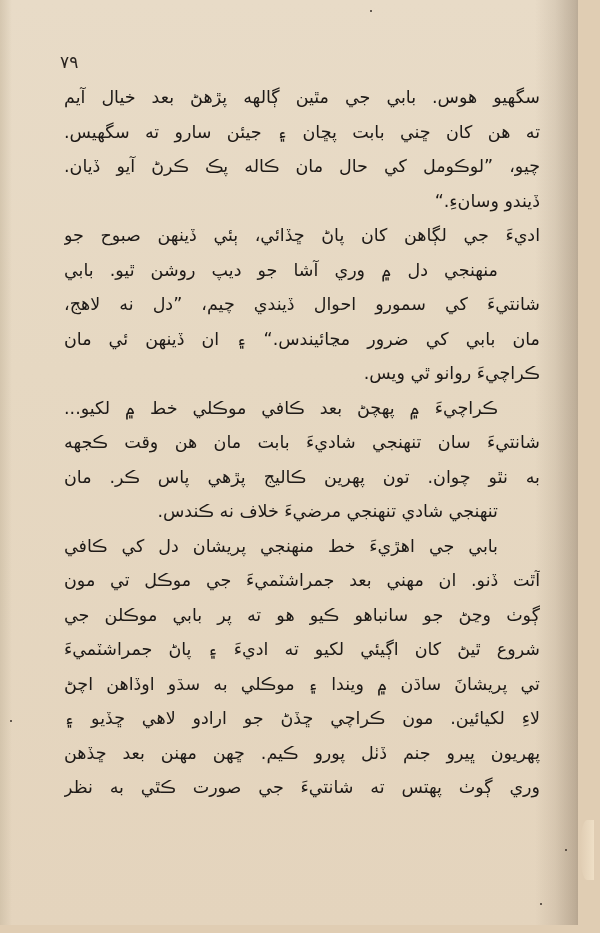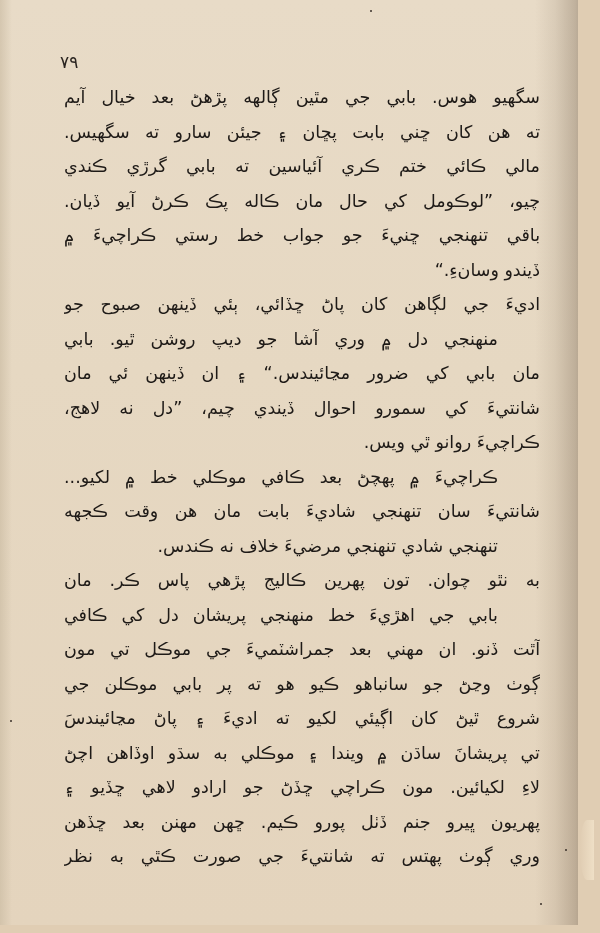--- a/index.html
+++ b/index.html
@@ -93,40 +93,38 @@
 
 <div class="page">
   <div class="page-edge-shadow"></div>
 
   <div class="page-number">٧٩</div>
 
   <div class="text-block">
 
     <div class="line">سگهيو هوس. بابي جي مٿين ڳالهه پڙهڻ بعد خيال آيم</div>
     <div class="line">ته هن کان ڇني بابت پڇان ۽ جيئن سارو ته سگهيس.</div>
-    <div class="line">مالي ڪائي ختم ڪري آئياسين ته بابي گرڙي ڪندي</div>
     <div class="line">چيو، ”لوڪومل کي حال مان ڪاله پڪ ڪرڻ آيو ڏيان.</div>
-    <div class="line">باقي تنهنجي ڇنيءَ جو جواب خط رستي ڪراچيءَ ۾</div>
     <div class="line last">ڏيندو وسانءِ.“</div>
 
     <div class="line">اديءَ جي لڳاهن کان پاڻ ڇڏائي، ٻئي ڏينهن صبوح جو</div>
     <div class="line indent">منهنجي دل ۾ وري آشا جو ديپ روشن ٿيو. بابي</div>
+    <div class="line">شانتيءَ کي سمورو احوال ڏيندي چيم، ”دل نه لاهج،</div>
     <div class="line">مان بابي کي ضرور مڃائيندس.“ ۽ ان ڏينهن ئي مان</div>
-    <div class="line">شانتيءَ کي سمورو احوال ڏيندي چيم، ”دل نه لاهج،</div>
     <div class="line last">ڪراچيءَ روانو ٿي ويس.</div>
 
     <div class="line indent">ڪراچيءَ ۾ پهچڻ بعد ڪافي موڪلي خط ۾ لکيو...</div>
     <div class="line">شانتيءَ سان تنهنجي شاديءَ بابت مان هن وقت ڪجهه</div>
+    <div class="line">به نٿو چوان. تون پهرين ڪاليج پڙهي پاس ڪر. مان</div>
     <div class="line last indent">تنهنجي شادي تنهنجي مرضيءَ خلاف نه ڪندس.</div>
-    <div class="line">به نٿو چوان. تون پهرين ڪاليج پڙهي پاس ڪر. مان</div>
 
     <div class="line indent">بابي جي اهڙيءَ خط منهنجي پريشان دل کي ڪافي</div>
     <div class="line">آٿت ڏنو. ان مهني بعد جمراشٽميءَ جي موڪل تي مون</div>
     <div class="line">ڳوٺ وڃڻ جو سانباهو ڪيو هو ته پر بابي موڪلن جي</div>
-    <div class="line">شروع ٿيڻ کان اڳيئي لکيو ته اديءَ ۽ پاڻ مڃائيندسَ</div>
+    <div class="line">شروع ٿيڻ کان اڳيئي لکيو ته اديءَ ۽ پاڻ جمراشٽميءَ</div>
     <div class="line">تي پريشانَ ساڌن ۾ ويندا ۽ موڪلي به سڌو اوڏاهن اچڻ</div>
     <div class="line">لاءِ لکيائين. مون ڪراچي ڇڏڻ جو ارادو لاهي ڇڏيو ۽</div>
     <div class="line">پهريون ڀيرو جنم ڏٺل پورو ڪيم. ڇهن مهنن بعد ڇڏهن</div>
     <div class="line">وري ڳوٺ پهتس ته شانتيءَ جي صورت ڪٿي به نظر</div>
   </div>
 
   <div class="right-fold"></div>
 
   <div class="speck" style="left:370px;top:10px;"></div>
   <div class="speck" style="left:10px;top:720px;"></div>

